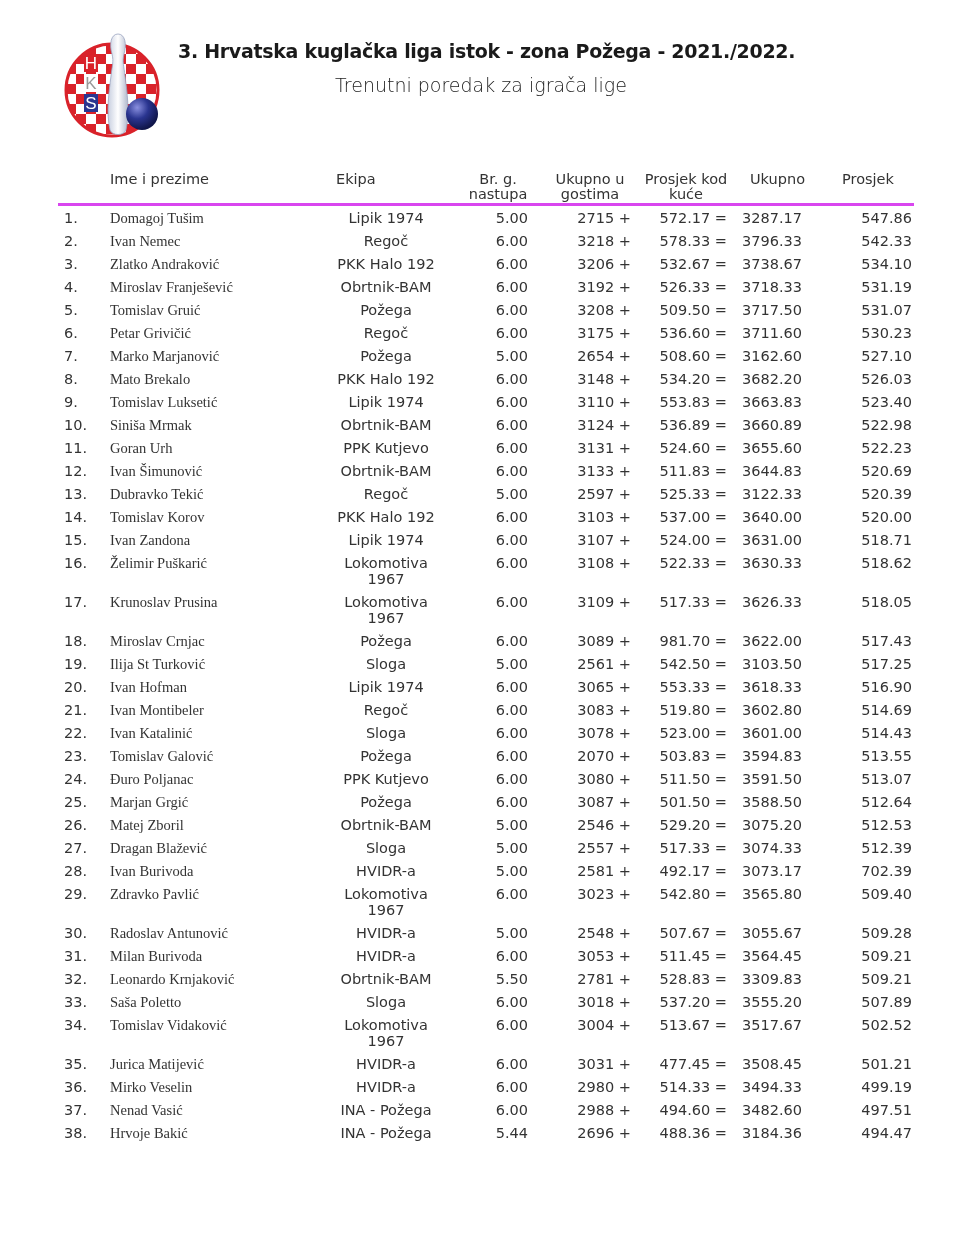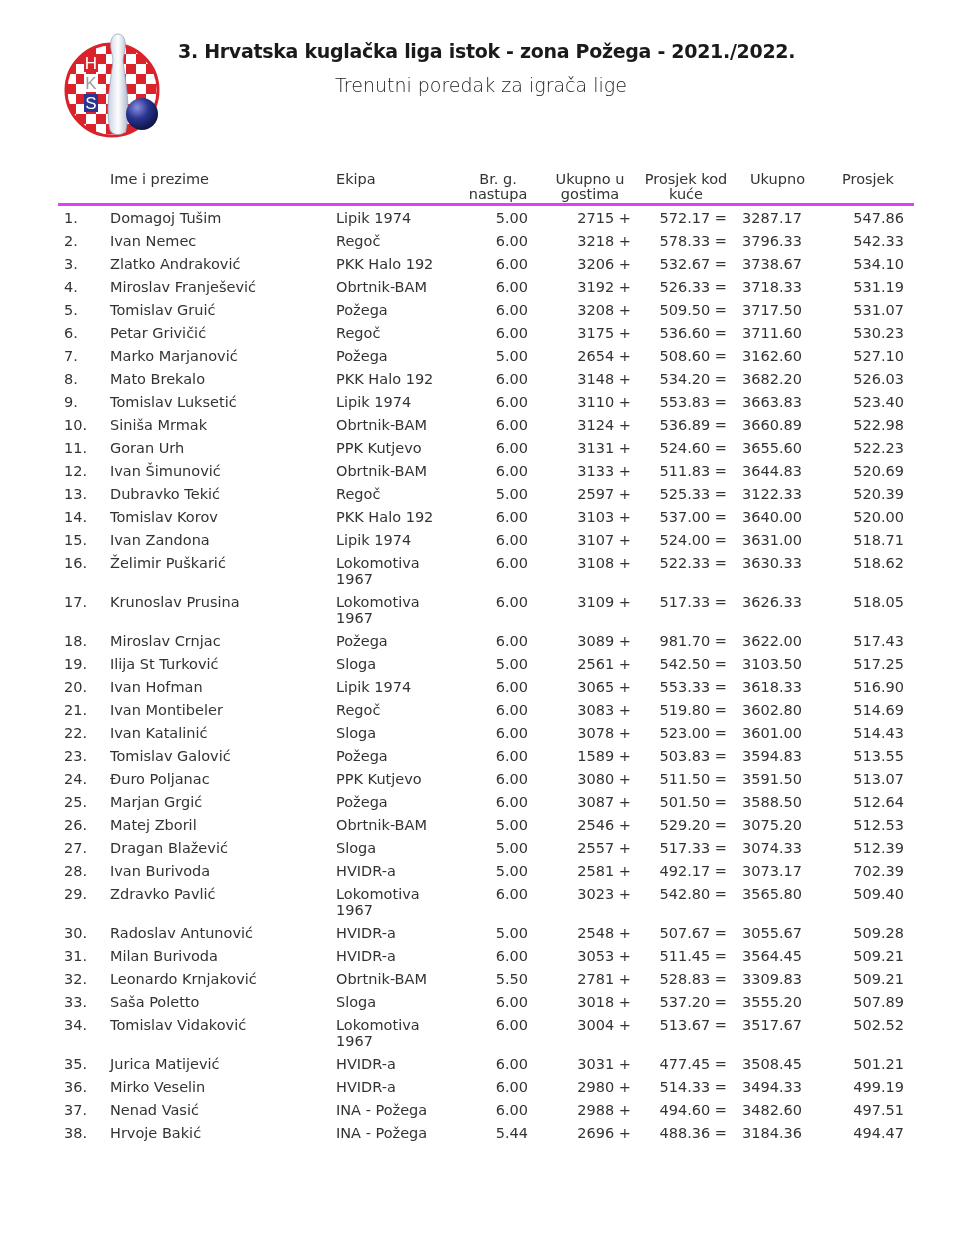--- a/index.html
+++ b/index.html
@@ -15,27 +15,27 @@
   .th-team { left: 278px; top: 2px; }
   .th-games { right: 398px; top: 2px; text-align: right; }
   .th-away { left: 492px; top: 2px; width: 80px; text-align: center; }
   .th-home { left: 582px; top: 2px; width: 92px; text-align: center; }
   .th-total { left: 692px; top: 2px; }
   .th-avg { left: 784px; top: 2px; }
   .row { position: relative; height: 23px; font-size: 14.5px; color: #333; }
   .row.tall { height: 39px; }
   .row span { position: absolute; top: 4px; line-height: 16px; white-space: nowrap; }
   .c-rank { left: 6px; }
-  .c-name { left: 52px; }
-  .c-team { left: 278px; white-space: normal !important; width: 100px; }
+  .c-name { left: 52px; font-family: Liberation Serif, serif; }
+  .c-team { left: 278px; white-space: normal !important; width: 100px; text-align: center; }
   .c-games { right: 386px; }
   .c-away { right: 283px; }
   .c-home { right: 187px; }
   .c-total { right: 112px; }
-  .c-avg { right: 10px; }
+  .c-avg { right: 2px; }
 </style>
 </head>
 <body>
 
 <div class="logo">
   <svg width="104" height="108" viewBox="0 0 104 108">
     <defs>
       <clipPath id="circ">
           <ellipse cx="50" cy="58" rx="46" ry="46"></ellipse>
         </clipPath>
@@ -308,21 +308,21 @@
         <span class="c-away">3078 +</span>
         <span class="c-home">523.00 =</span>
         <span class="c-total">3601.00</span>
         <span class="c-avg">514.43</span>
       </div>
       <div class="row">
         <span class="c-rank">23.</span>
         <span class="c-name">Tomislav Galović</span>
         <span class="c-team">Požega</span>
         <span class="c-games">6.00</span>
-        <span class="c-away">1589 +</span>
+        <span class="c-away">2070 +</span>
         <span class="c-home">503.83 =</span>
         <span class="c-total">3594.83</span>
         <span class="c-avg">513.55</span>
       </div>
       <div class="row">
         <span class="c-rank">24.</span>
         <span class="c-name">Đuro Poljanac</span>
         <span class="c-team">PPK Kutjevo</span>
         <span class="c-games">6.00</span>
         <span class="c-away">3080 +</span>

